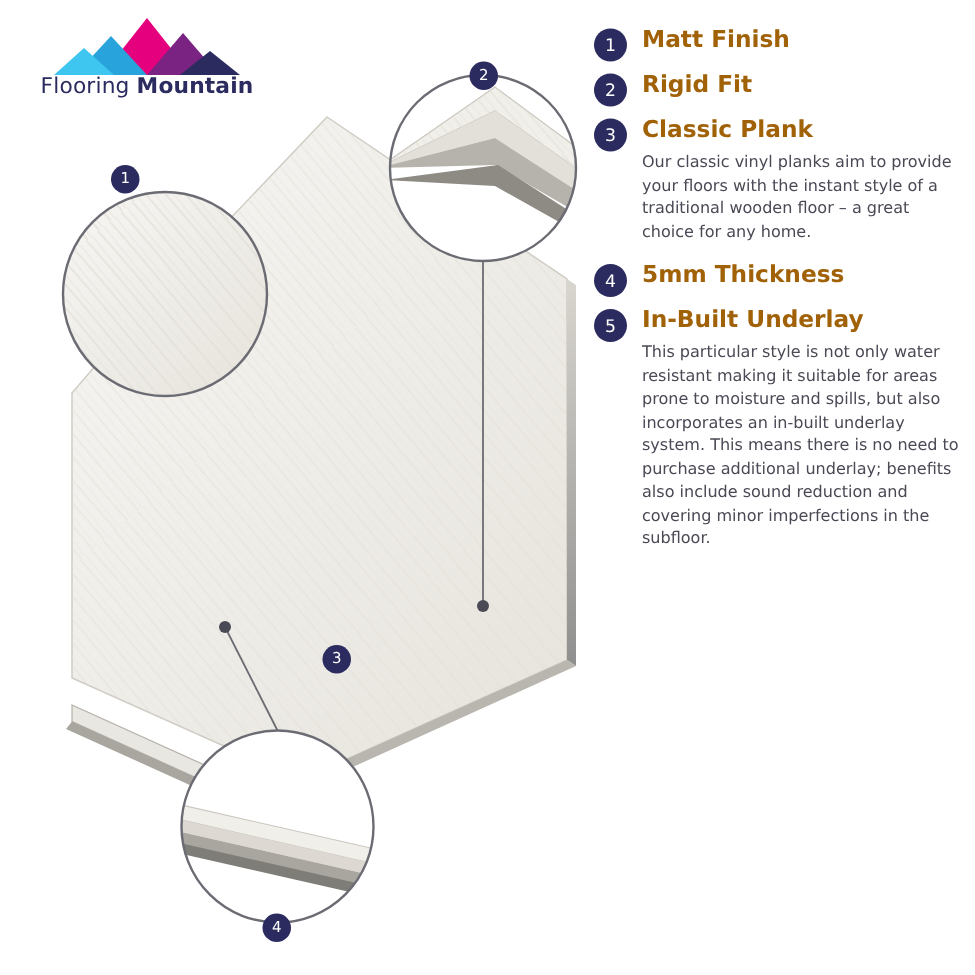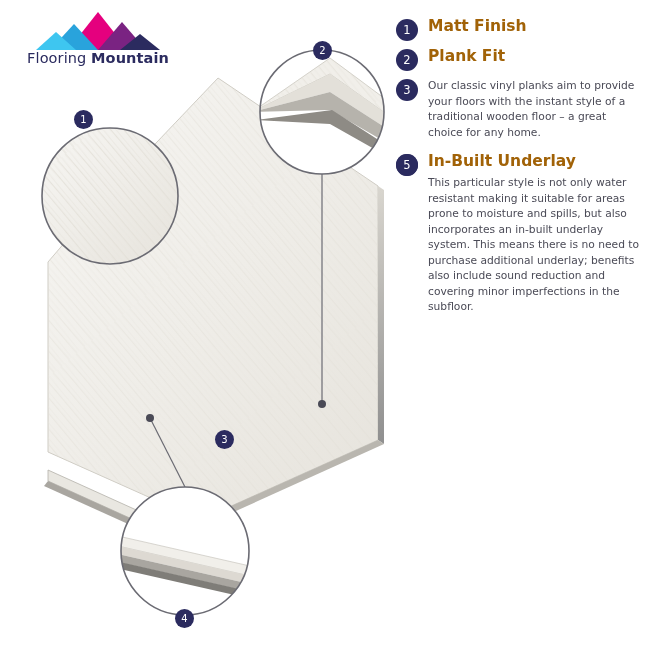--- a/index.html
+++ b/index.html
@@ -232,30 +232,32 @@
 
   <div class="right-col">
 
     <div class="feature">
       <div class="feature-num">1</div>
       <h3 class="feature-title">Matt Finish</h3>
     </div>
 
     <div class="feature">
       <div class="feature-num">2</div>
-      <h3 class="feature-title">Plank Fit</h3>
+      <h3 class="feature-title">Rigid Fit</h3>
     </div>
 
     <div class="feature">
       <div class="feature-num">3</div>
+      <h3 class="feature-title">Classic Plank</h3>
       <p class="feature-body">Our classic vinyl planks aim to provide your floors with the instant style of a traditional wooden floor – a great choice for any home.</p>
     </div>
 
     <div class="feature">
       <div class="feature-num">4</div>
+      <h3 class="feature-title">5mm Thickness</h3>
     </div>
 
     <div class="feature">
       <div class="feature-num">5</div>
       <h3 class="feature-title">In-Built Underlay</h3>
       <p class="feature-body">This particular style is not only water resistant making it suitable for areas prone to moisture and spills, but also incorporates an in-built underlay system. This means there is no need to purchase additional underlay; benefits also include sound reduction and covering minor imperfections in the subfloor.</p>
     </div>
 
   </div>
 </div>

